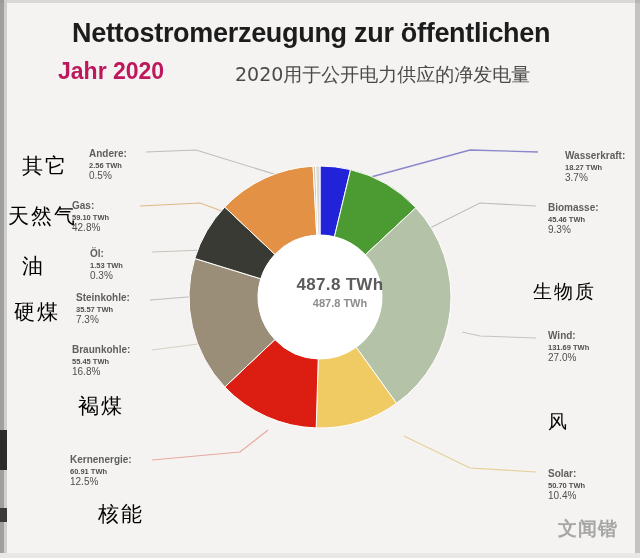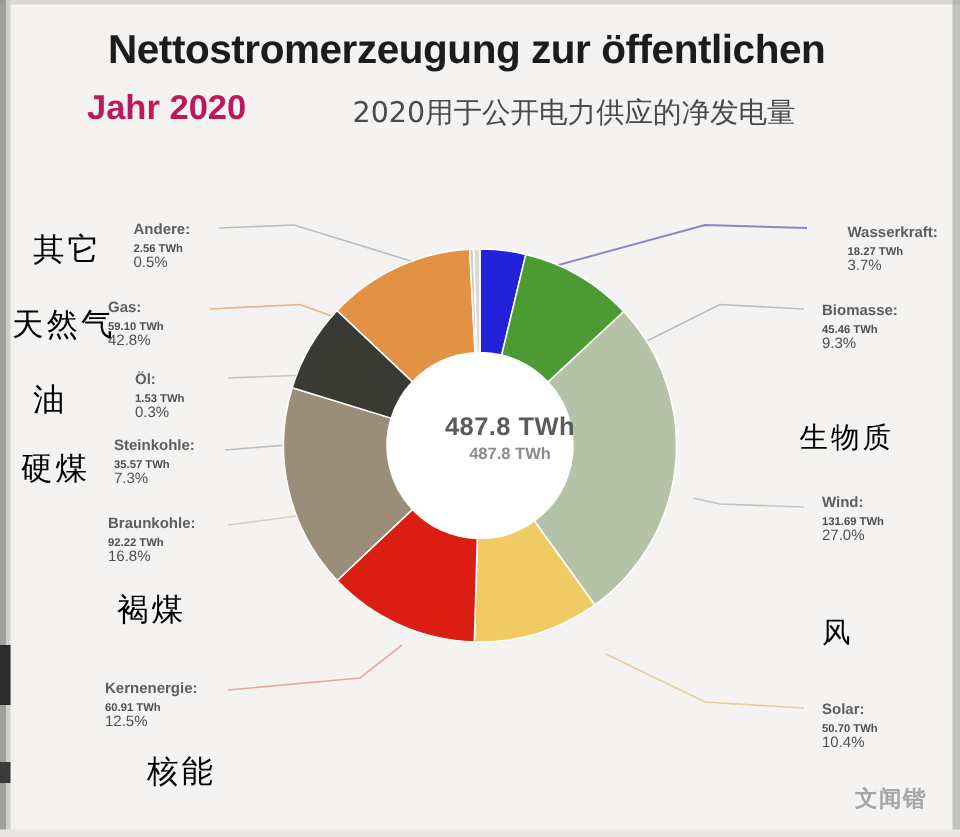--- a/index.html
+++ b/index.html
@@ -61,21 +61,21 @@
   .cn{
     position:absolute;color:#000000;font-weight:normal;
     font-family:"DejaVu Sans","Liberation Sans",sans-serif;
     white-space:nowrap;letter-spacing:2px;
   }
   .cn-lg{font-size:21px;}
   .cn-md{font-size:19px;margin-top:31px;}
 
   #watermark{
     position:absolute;right:22px;bottom:16px;
-    font-size:15px;color:#a6a6a6;font-weight:bold;letter-spacing:1px;
+    font-size:19px;color:#a6a6a6;font-weight:bold;letter-spacing:1px;
     font-family:"DejaVu Sans","Liberation Sans",sans-serif;
   }
 </style>
 </head>
 <body>
 
 <div id="page">
 
   <div class="edge-top"></div>
   <div class="edge-left"></div>
@@ -149,21 +149,21 @@
   </div>
 
   <div class="dlabel" style="left:76px;top:292px;">
     <div class="dl-name">Steinkohle:</div>
     <div class="dl-val">35.57 TWh</div>
     <div class="dl-pct">7.3%</div>
   </div>
 
   <div class="dlabel" style="left:72px;top:344px;">
     <div class="dl-name">Braunkohle:</div>
-    <div class="dl-val">92.22 TWh</div>
+    <div class="dl-val">55.45 TWh</div>
     <div class="dl-pct">16.8%</div>
   </div>
 
   <div class="dlabel" style="left:70px;top:454px;">
     <div class="dl-name">Kernenergie:</div>
     <div class="dl-val">60.91 TWh</div>
     <div class="dl-pct">12.5%</div>
   </div>
 
   <div class="dlabel" style="left:523px;top:150px;margin-left:42px;">

